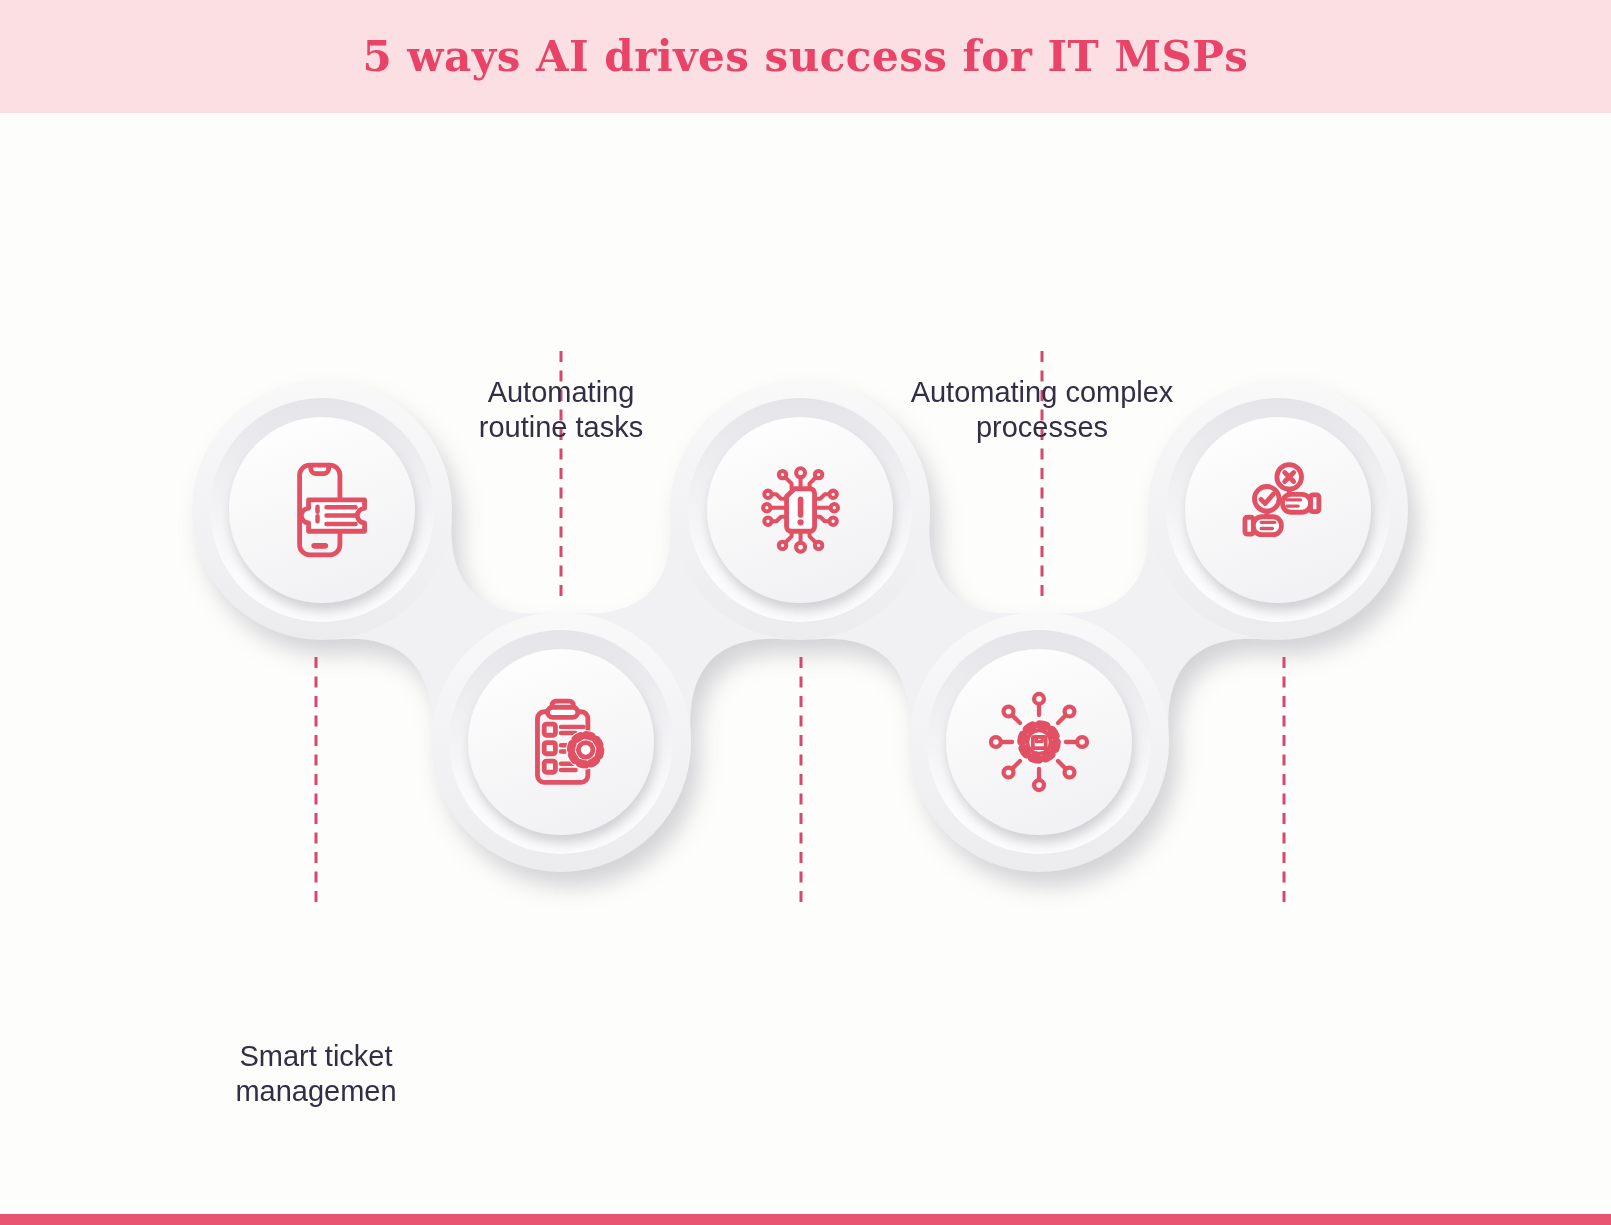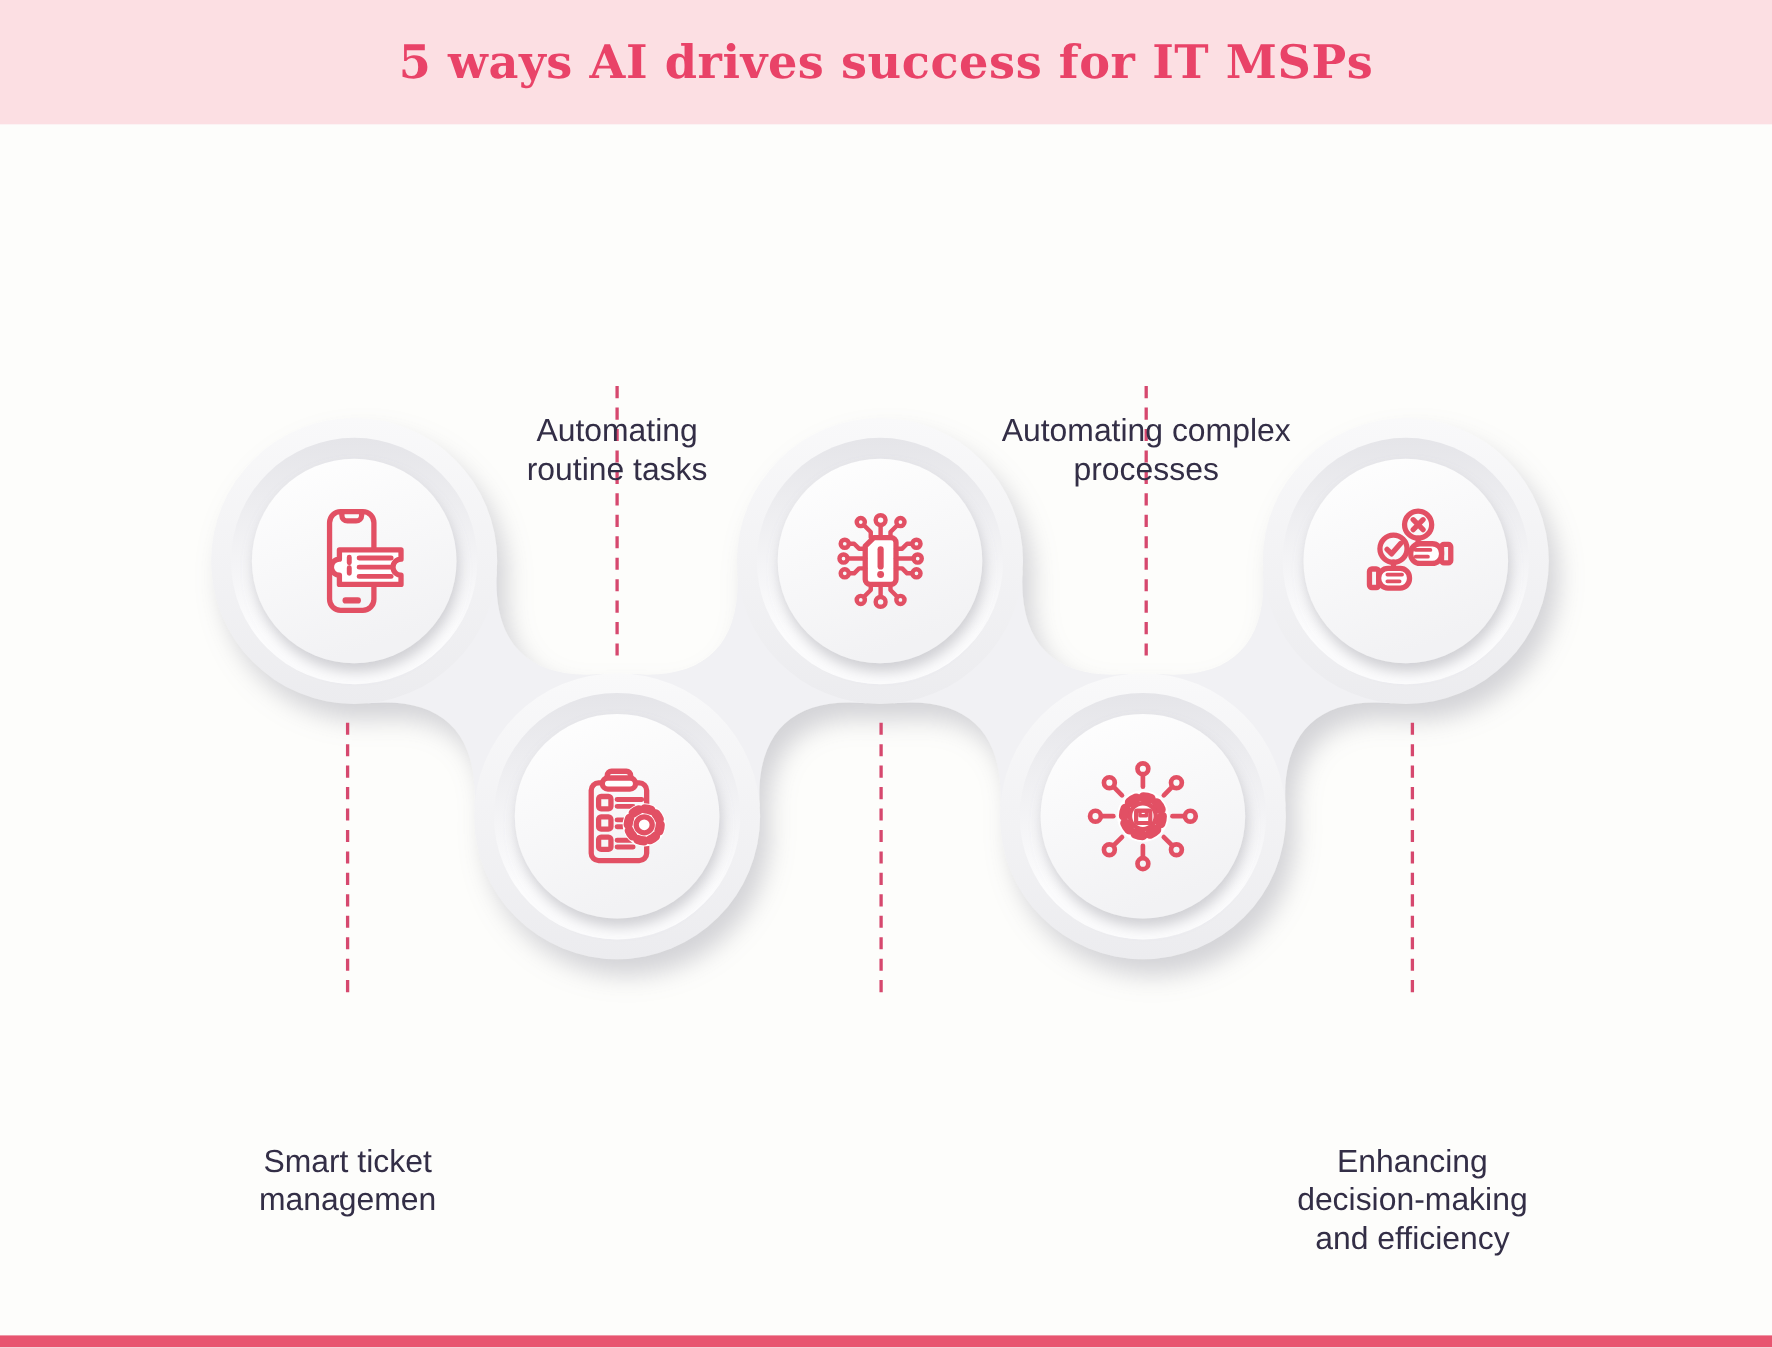--- a/index.html
+++ b/index.html
@@ -184,18 +184,15 @@
       <path d="M58 41 H70 M58 46.5 H68" stroke-width="3"></path>
     </g>
   </svg>
 
   <div class="node-label" style="left:561px;top:262px">Automating
 routine tasks</div>
   <div class="node-label" style="left:1042px;top:262px">Automating complex
 processes</div>
   <div class="node-label" style="left:316px;top:926px">Smart ticket
 managemen</div>
-  <div class="node-label" style="left:1284px;top:926px">Enhancing
-decision-making
-and efficiency</div>
 </div>
 
 <div class="bottom-bar"></div>
 
 </body></html>

